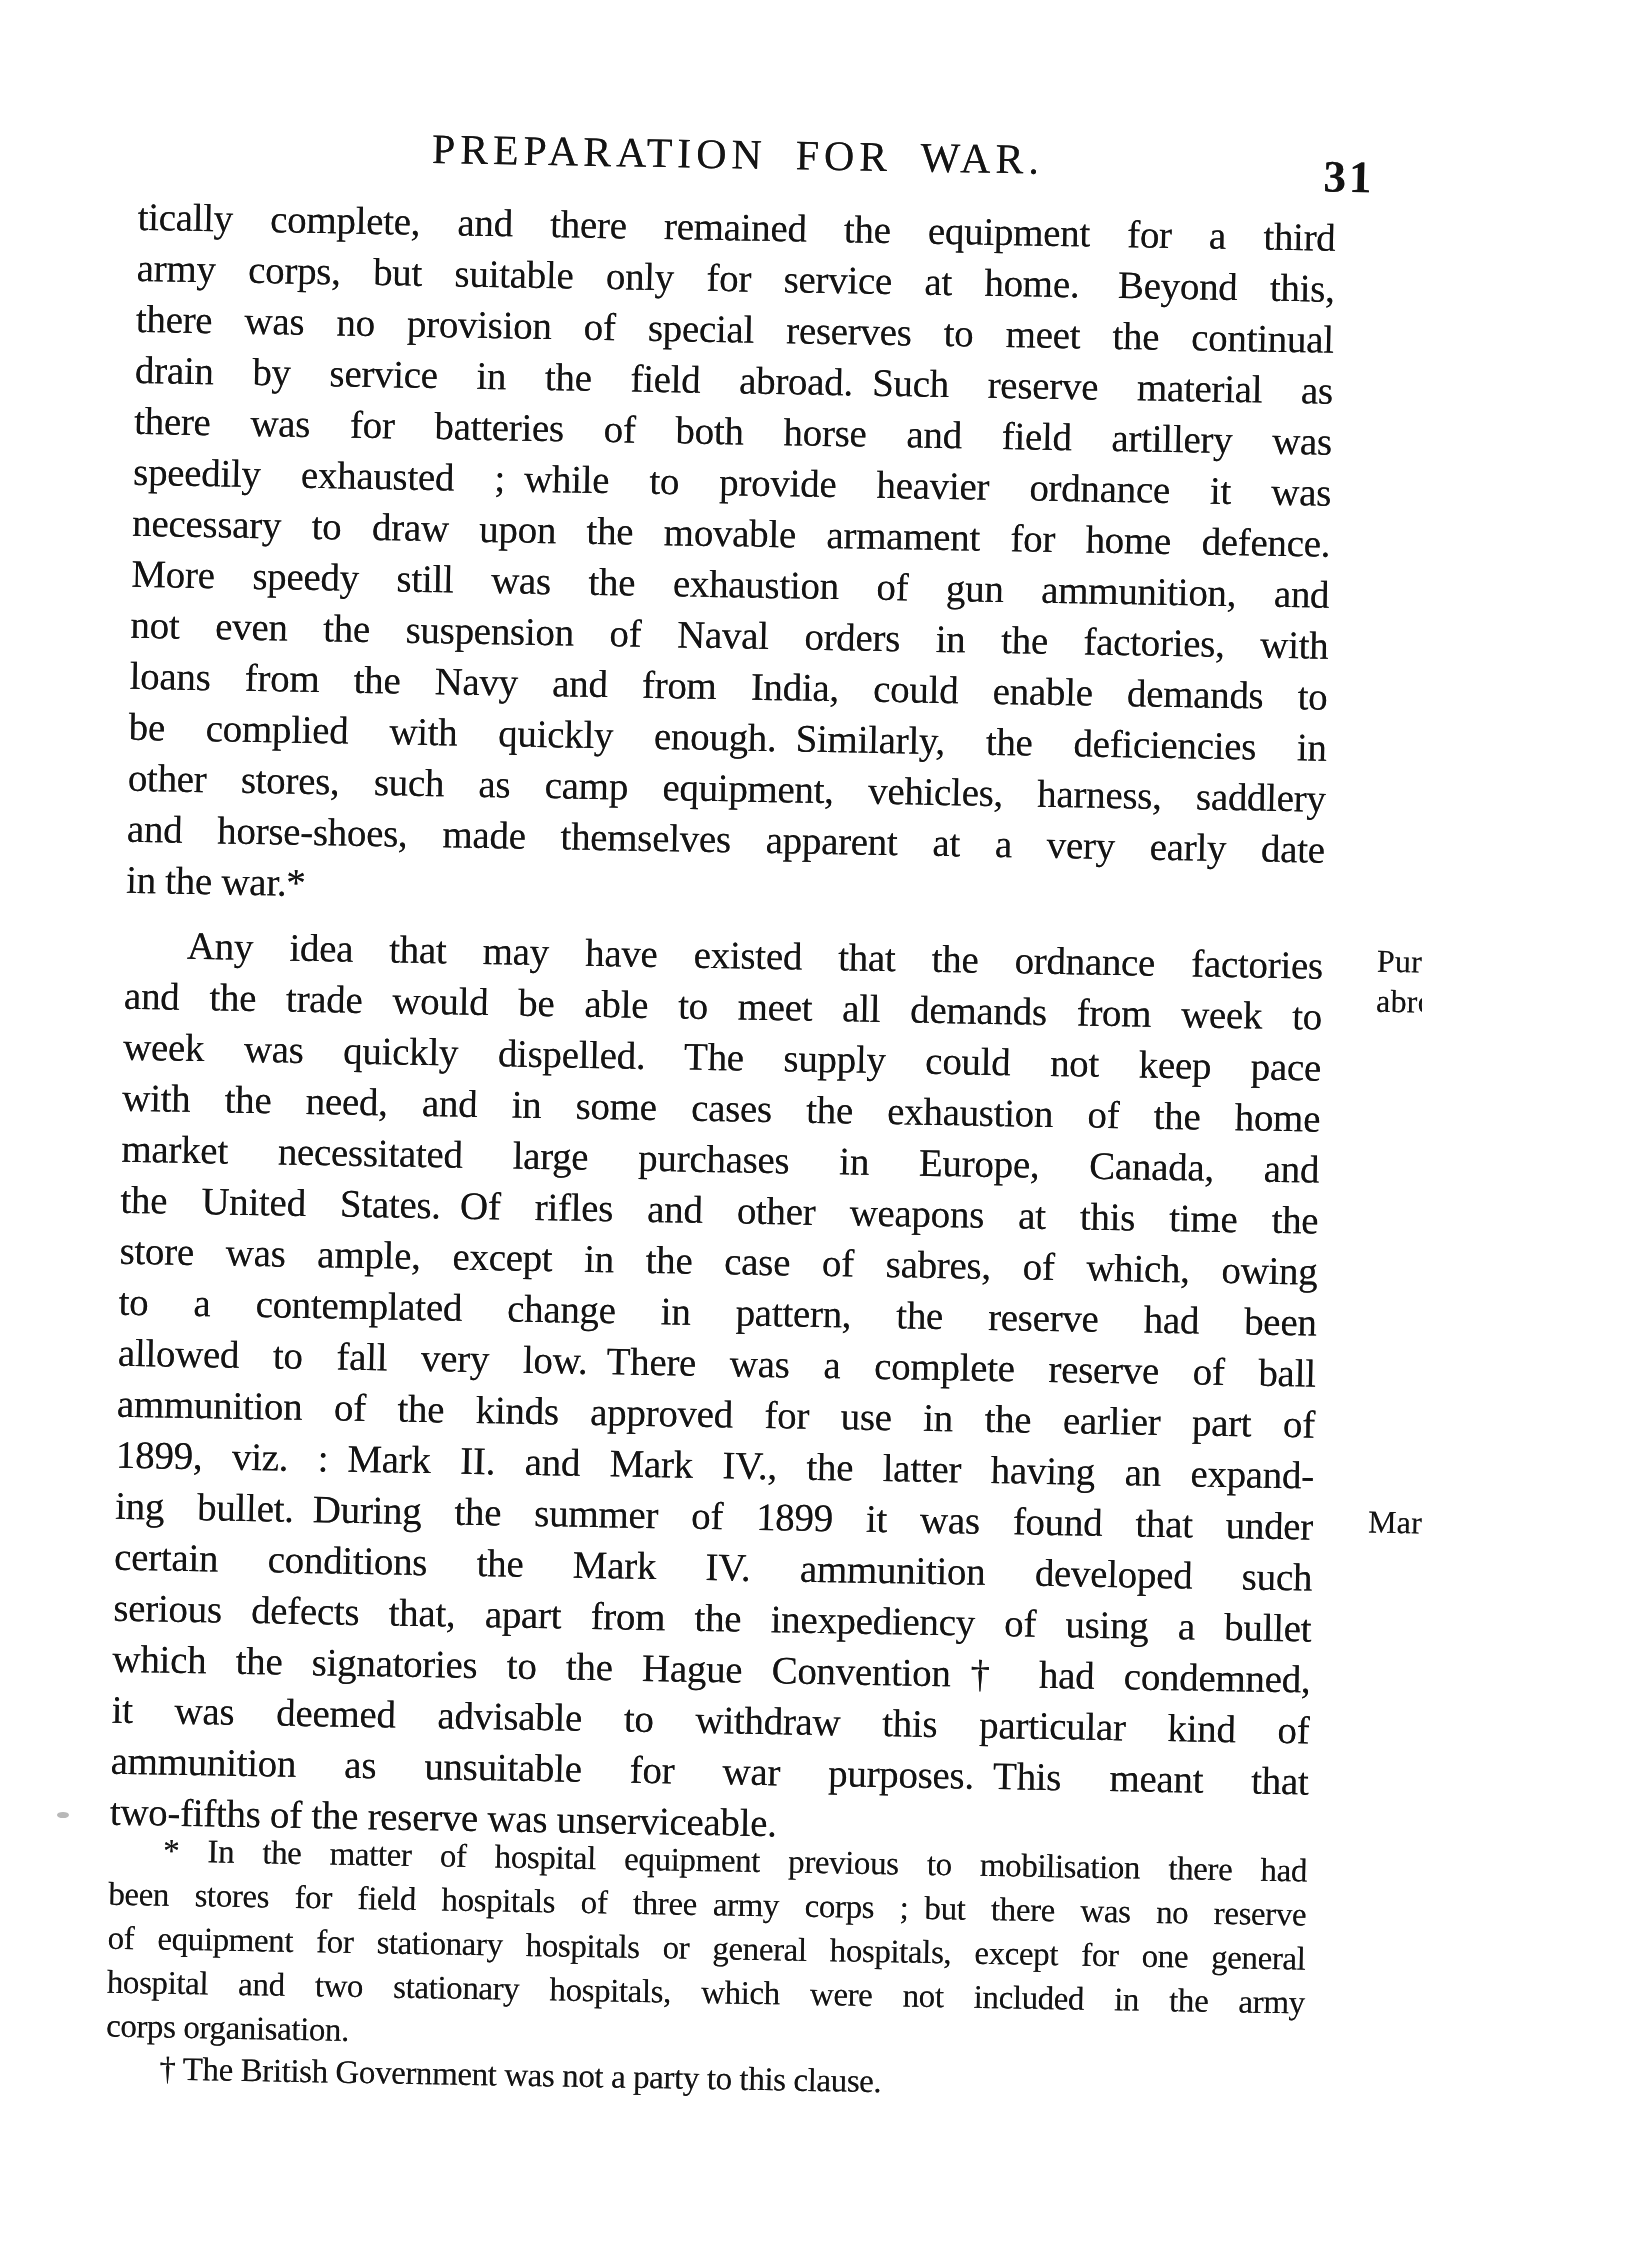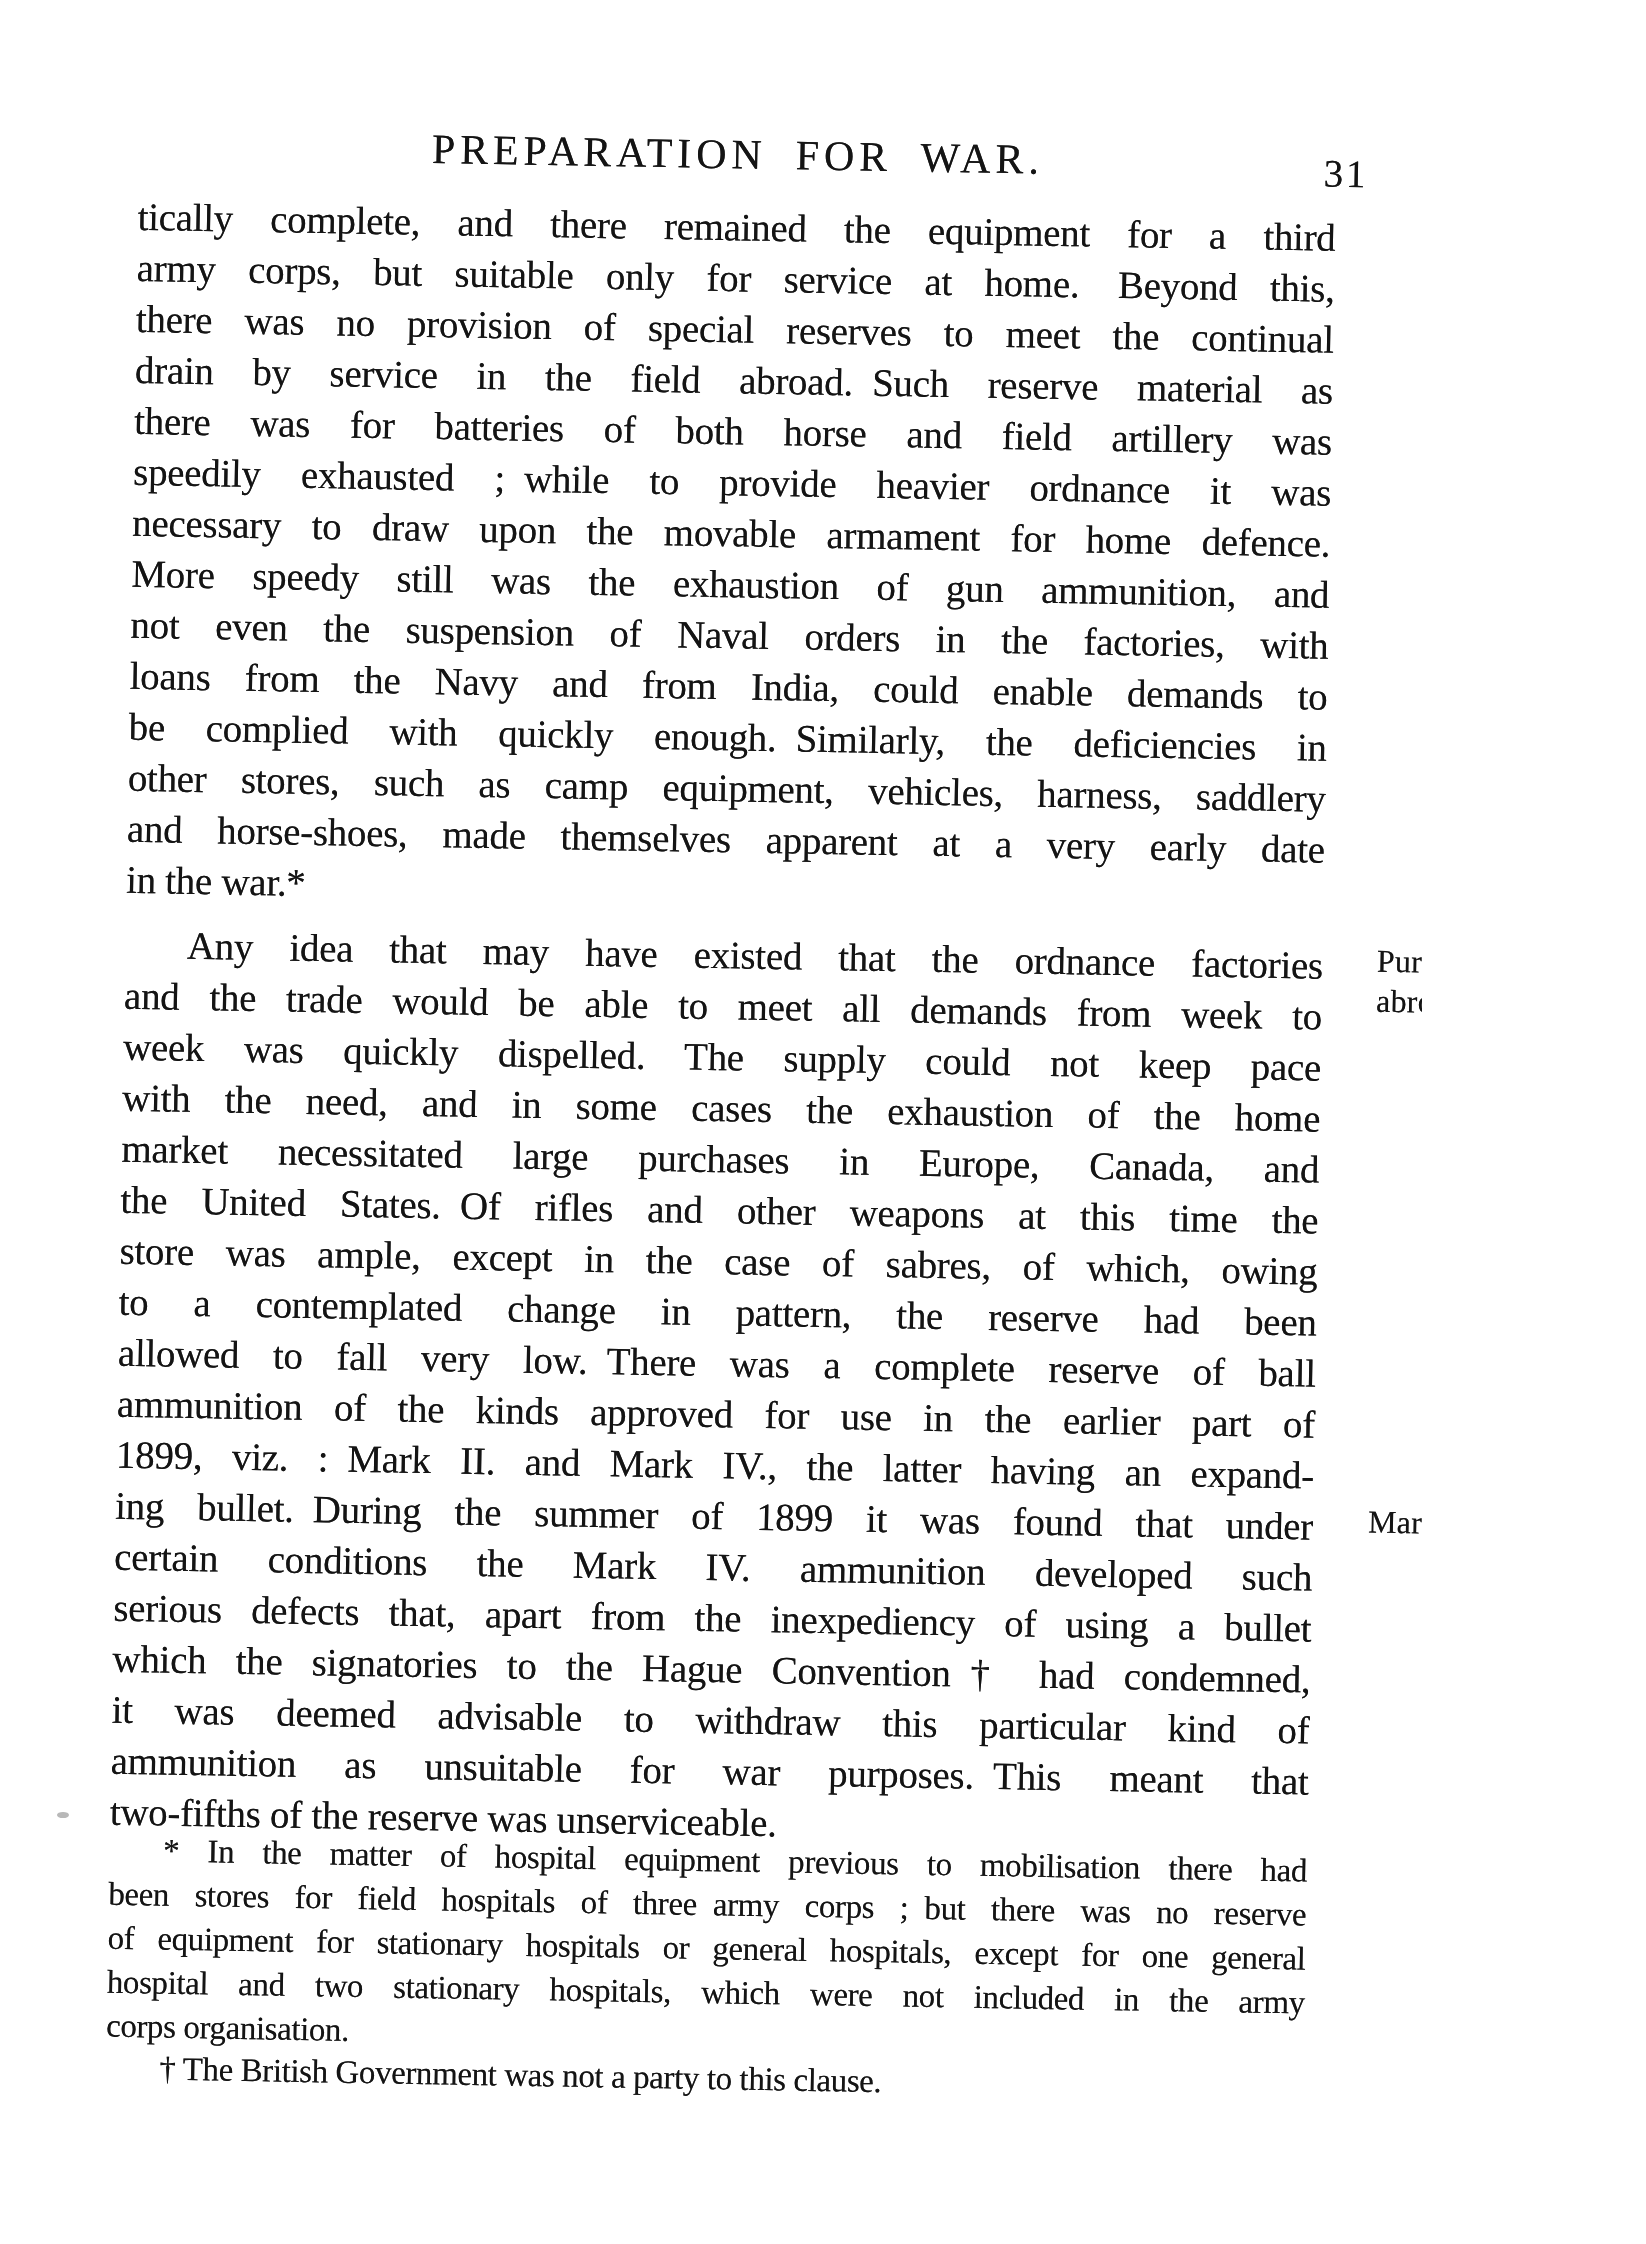--- a/index.html
+++ b/index.html
@@ -19,22 +19,23 @@
   }
   .title {
     position:absolute; left:122px; top:133px; width:1198px;
     text-align:center;
     font-size:42px; line-height:47px;
     letter-spacing:4.9px; word-spacing:13.7px;
     text-shadow:0 0 0.6px rgba(0,0,0,0.75);
   }
   .pagenum {
     position:absolute; left:1307px; top:142px;
-    font-size:39px; letter-spacing:2.9px;
+    font-size:45px; letter-spacing:2.9px;
     text-shadow:0 0 0.5px rgba(0,0,0,0.7);
+    font-weight:bold;
   }
   .col { position:absolute; left:122px; width:1198px; }
   #p1 { top:203px; }
   #p2 { top:931px; }
   .col .ln {
     font-size:39px; line-height:51px;
     letter-spacing:-0.3px;
     text-align:justify; text-align-last:justify;
     white-space:normal;
     text-shadow:0 0 0.6px rgba(0,0,0,0.7);

